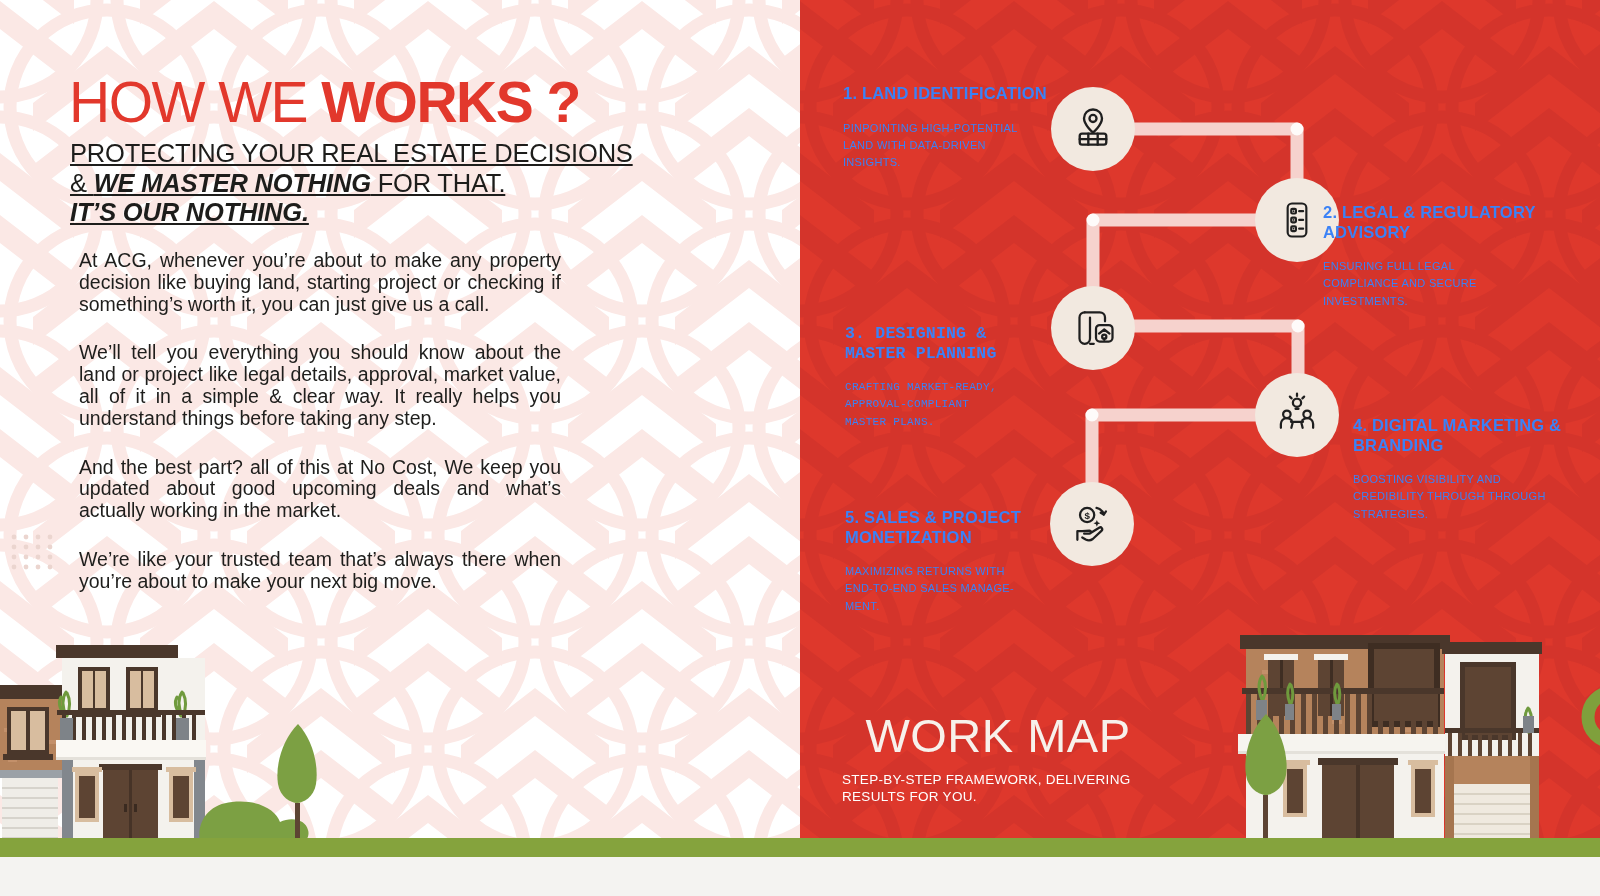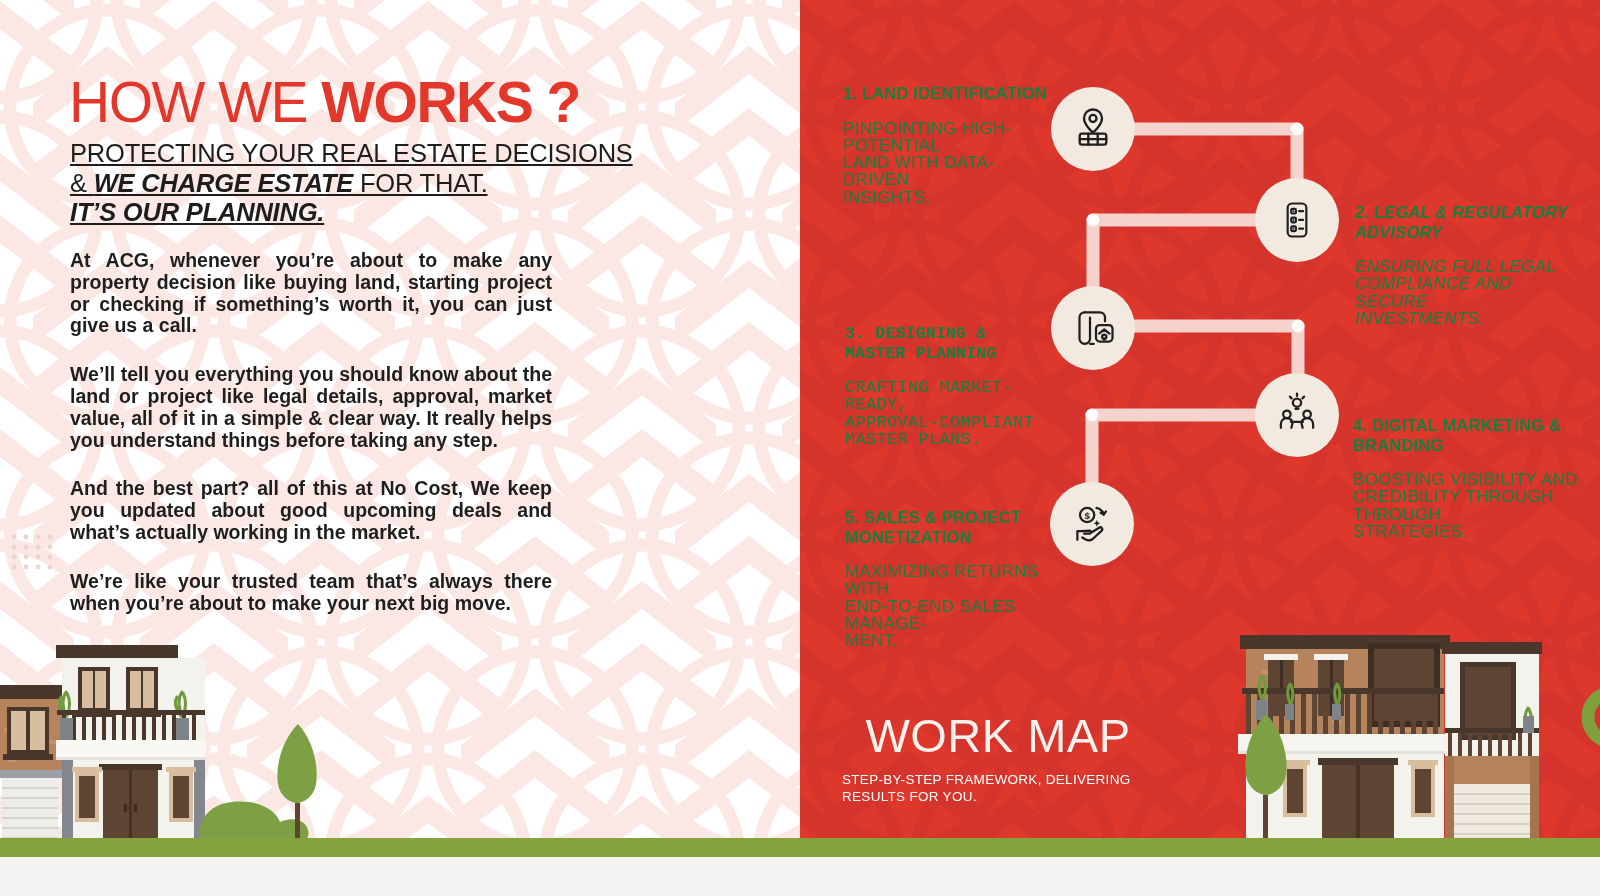--- a/index.html
+++ b/index.html
@@ -14,37 +14,37 @@
     left:69px;top:70px;font-size:57px;line-height:64px;letter-spacing:-1.5px;
     color:#E2382C;white-space:nowrap;
   }
   .headline .hl-bold{font-weight:700;}
   .subtitle{
     left:70px;top:139px;font-size:25.5px;line-height:29.5px;color:#1D1D1B;
     letter-spacing:-0.2px;white-space:nowrap;text-decoration:underline;
   }
   .subtitle .bi{font-weight:700;font-style:italic;}
   .body-copy{
-    left:70px;top:250px;width:482px;font-size:19.5px;line-height:21.8px;
-    color:#1E1E1C;text-align:justify;font-weight:bold;
+    left:79px;top:250px;width:482px;font-size:19.5px;line-height:21.8px;
+    color:#1E1E1C;text-align:justify;
   }
   .body-copy p{margin:0 0 27px 0;}
   
   .red-bg{left:800px;top:0;width:800px;height:838px;background:#DE382C;}
-  .step{color:#15803d;}
+  .step{color:#3b82f6;}
   .step-title{
     font-size:16.5px;font-weight:700;line-height:19.5px;letter-spacing:0.2px;
     white-space:pre-line;margin:0;
   }
   .step-desc{
-    font-size:17px;line-height:17.3px;letter-spacing:0.3px;
+    font-size:11px;line-height:17.3px;letter-spacing:0.3px;
     white-space:pre-line;margin:16px 0 0 0;
   }
   .step1{left:843px;top:84px;width:210px;}
-  .step2{left:1355px;top:203px;width:220px;font-style:italic;}
+  .step2{left:1323px;top:203px;width:220px;}
   .step3{left:845px;top:324px;width:210px;font-family:Liberation Mono, monospace;}
   .step4{left:1353px;top:416px;width:242px;}
   .step5{left:845px;top:508px;width:228px;}
   .node{
     position:absolute;width:84px;height:84px;border-radius:50%;
     background:#F2E9E0;display:flex;align-items:center;justify-content:center;
   }
   .node svg{display:block;}
   .workmap{left:840px;top:708px;color:#F7F1EB;}
   .workmap h2{
@@ -121,22 +121,22 @@
     </defs>
     <rect width="800" height="838" fill="url(#patD)"></rect>
   </svg>
 
   <div class="abs headline">
     <span>HOW WE </span><span class="hl-bold">WORKS ?</span>
   </div>
 
   <div class="abs subtitle">
     <div>PROTECTING YOUR REAL ESTATE DECISIONS</div>
-    <div><span>&amp; </span><span class="bi">WE CHARGE ESTATE</span><span> FOR THAT.</span></div>
-    <div class="bi">IT’S OUR PLANNING.</div>
+    <div><span>&amp; </span><span class="bi">WE MASTER NOTHING</span><span> FOR THAT.</span></div>
+    <div class="bi">IT’S OUR NOTHING.</div>
   </div>
 
   <div class="abs body-copy">
     <p>At ACG, whenever you’re about to make any property decision like buying land, starting project or checking if something’s worth it, you can just give us a call.</p>
     <p>We’ll tell you everything you should know about the land or project like legal details, approval, market value, all of it in a simple &amp; clear way. It really helps you understand things before taking any step.</p>
     <p>And the best part? all of this at No Cost, We keep you updated about good upcoming deals and what’s actually working in the market.</p>
     <p>We’re like your trusted team that’s always there when you’re about to make your next big move.</p>
   </div>
 
   <svg class="abs" style="left:0;top:0" width="1600" height="838">

